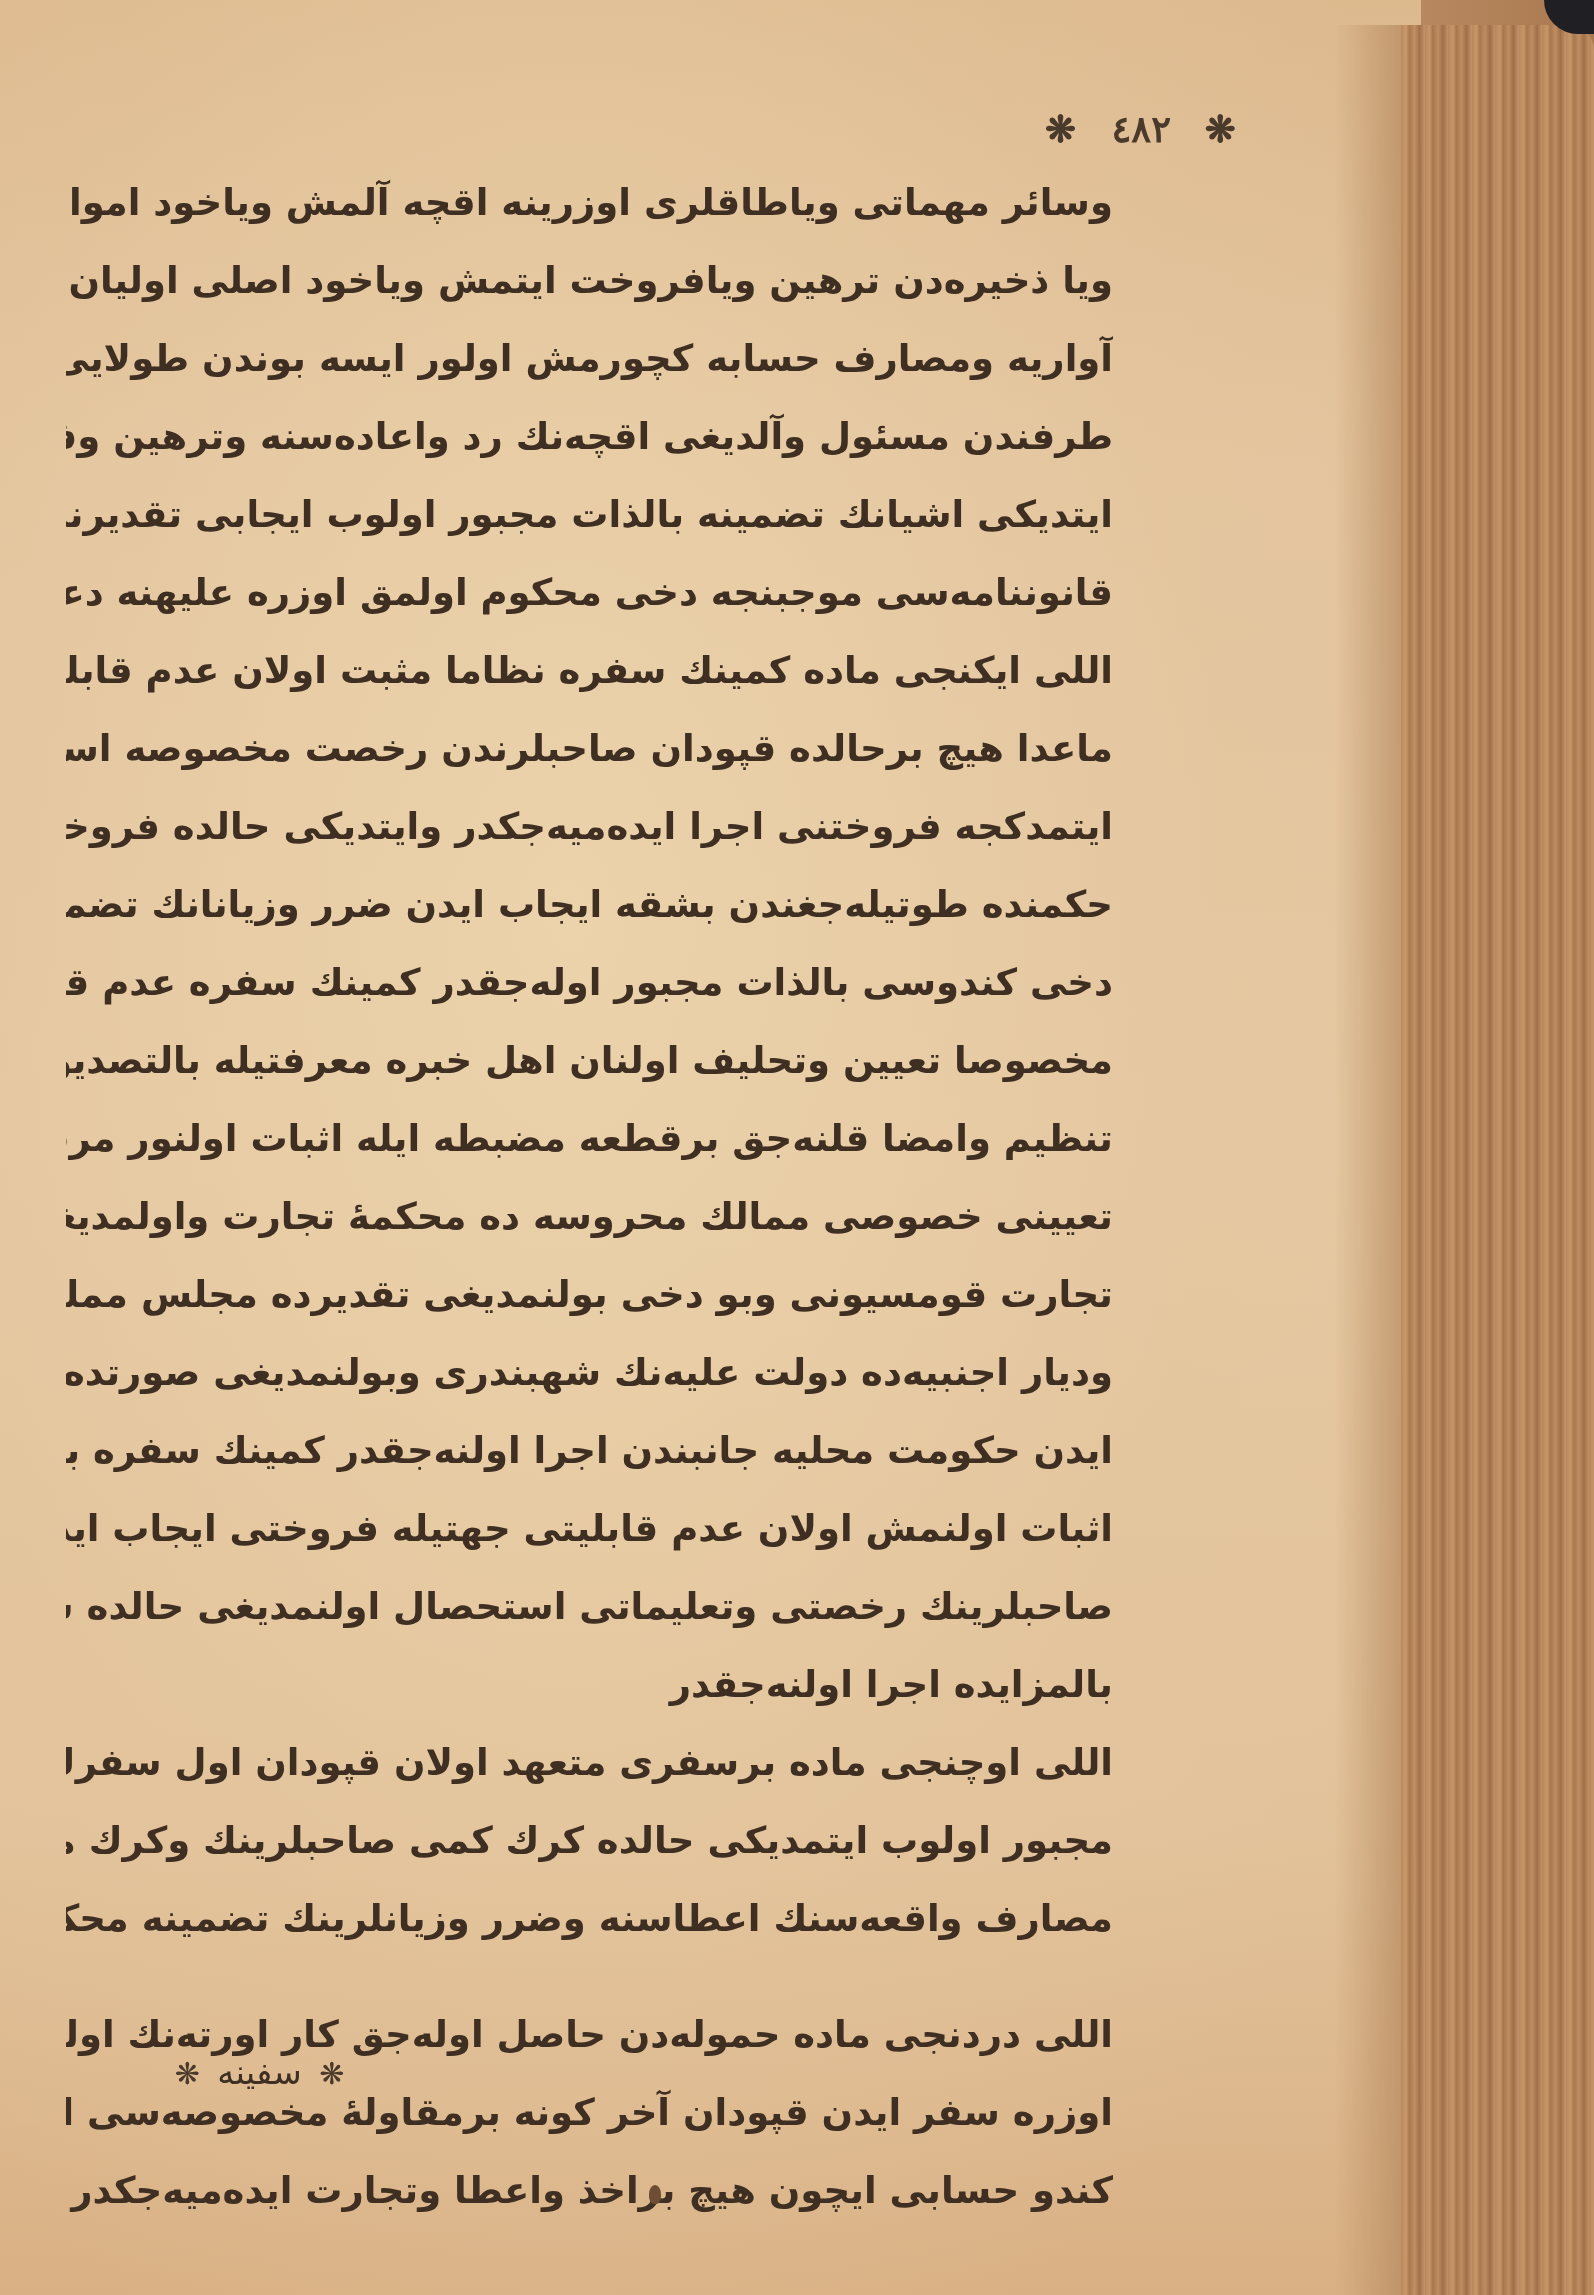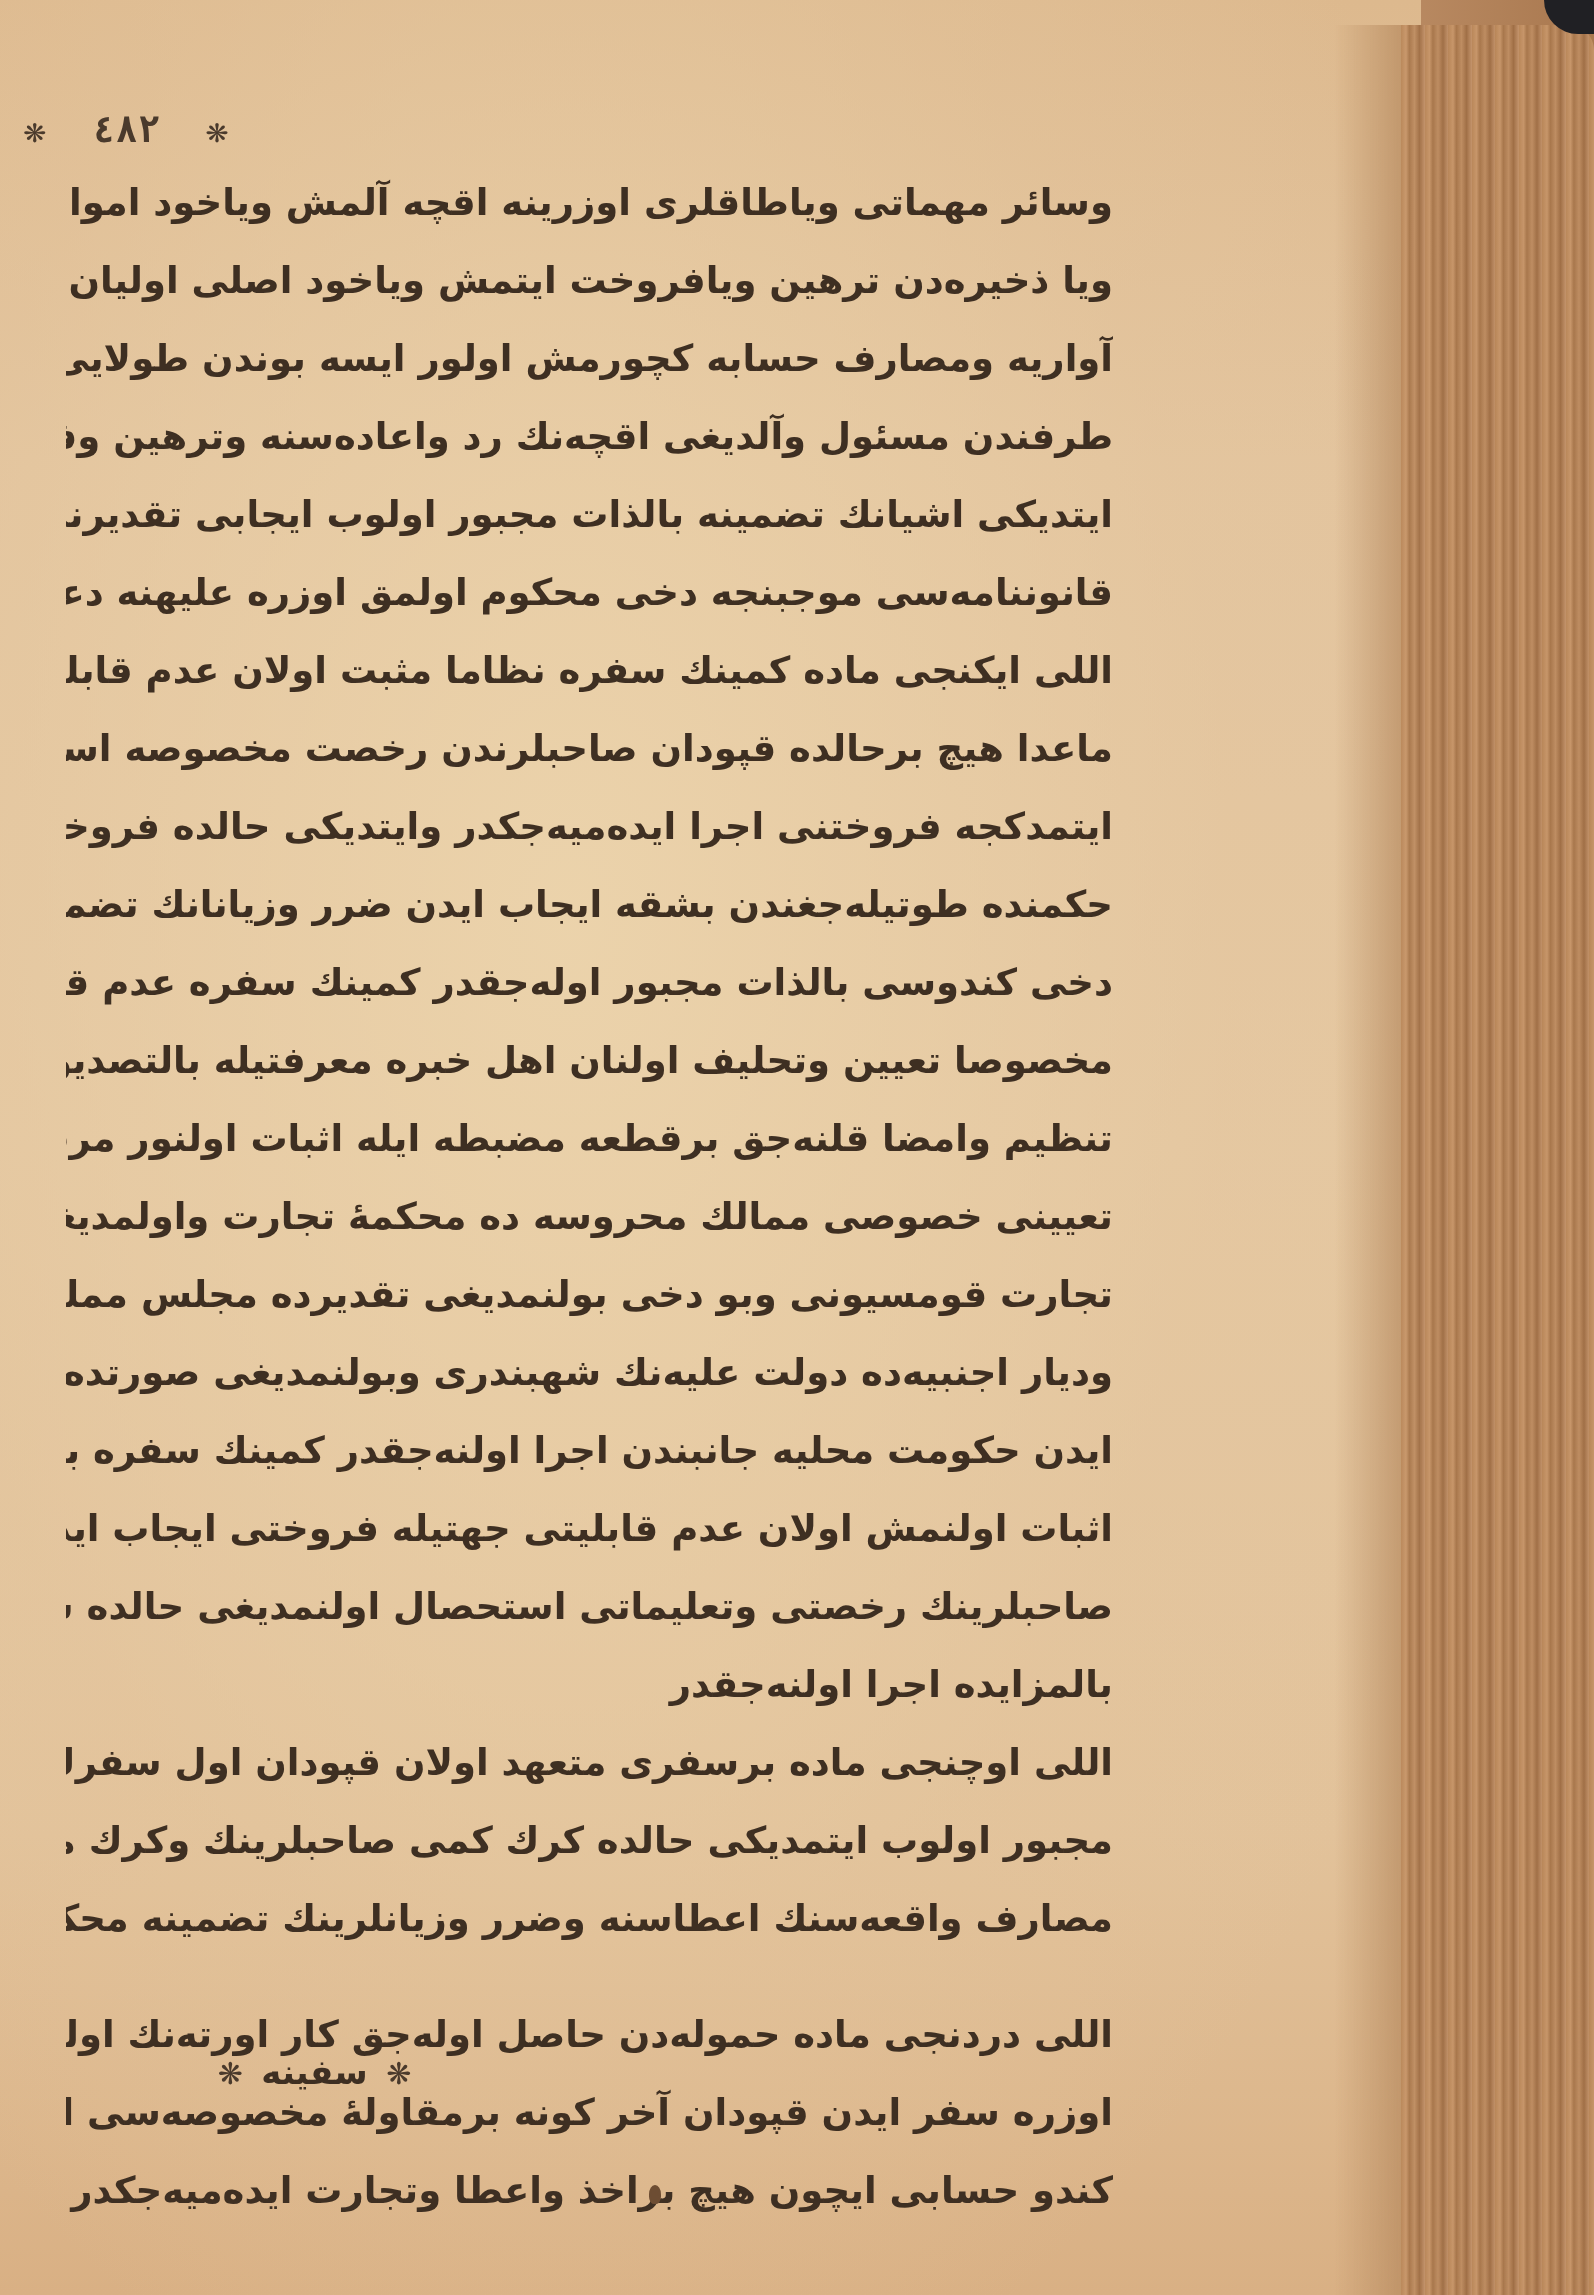--- a/index.html
+++ b/index.html
@@ -54,23 +54,23 @@
       width: 50px;
       height: 34px;
       background: #202024;
       border-bottom-left-radius: 34px;
     }
     .header {
       position: absolute;
       top: 108px;
       left: 0;
       width: 1261px;
-      text-align: left;
+      text-align: right;
       direction: rtl;
-      font-family: Liberation Mono, monospace;
+      font-family: Liberation Sans, sans-serif;
       color: #4a3a2c;
       font-size: 37px;
       font-weight: bold;
       letter-spacing: 1.7px;
     }
     .ornament {
       display: inline-block;
       font-size: 37px;
       margin: 0 23.5px;
       color: #4a3a2c;
@@ -101,24 +101,23 @@
     }
     .gap {
       height: 38px;
     }
     .catchword {
       position: absolute;
       top: 2052px;
       left: 168px;
       direction: rtl;
       font-family: "DejaVu Sans", sans-serif;
-      font-weight: bold;
+      font-weight: normal;
       color: #3e2f22;
       font-size: 34px;
-      margin-left: 43px;
     }
     .catchword .ornament {
       font-size: 30px;
       margin: 0 6.7px;
     }
     .mark {
       position: absolute;
       top: 2185px;
       left: 649px;
       width: 11.8px;

